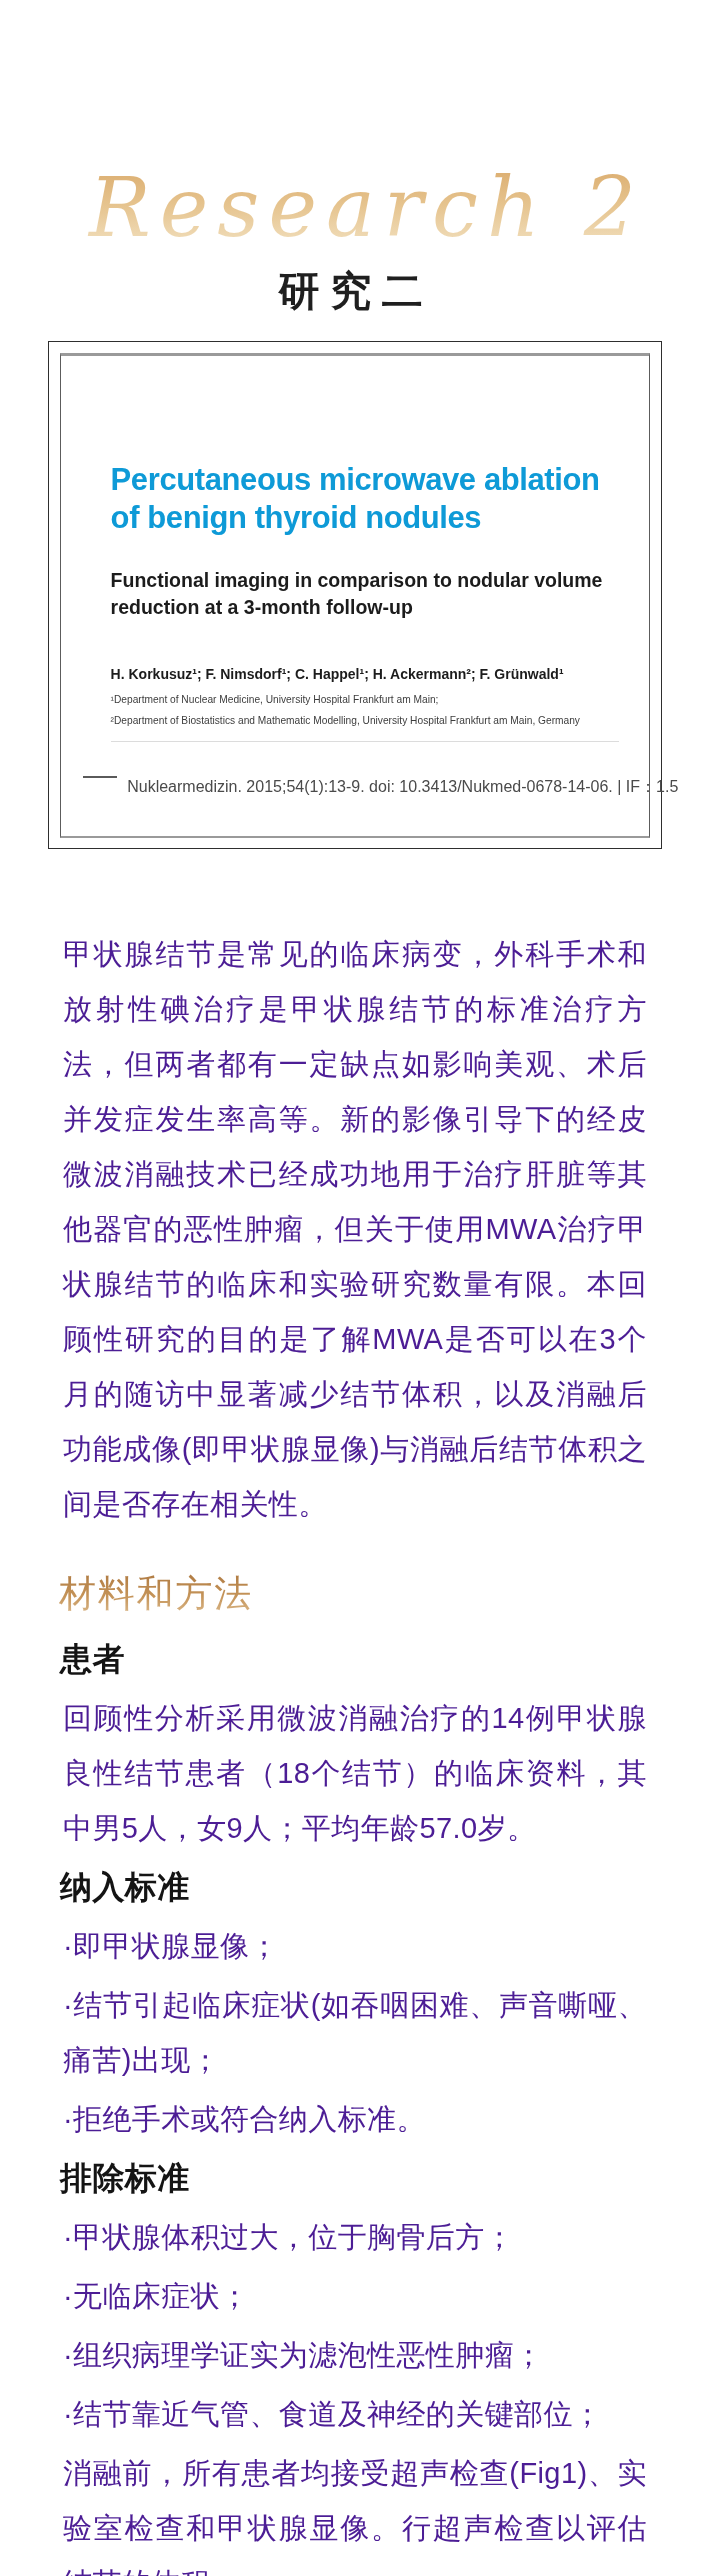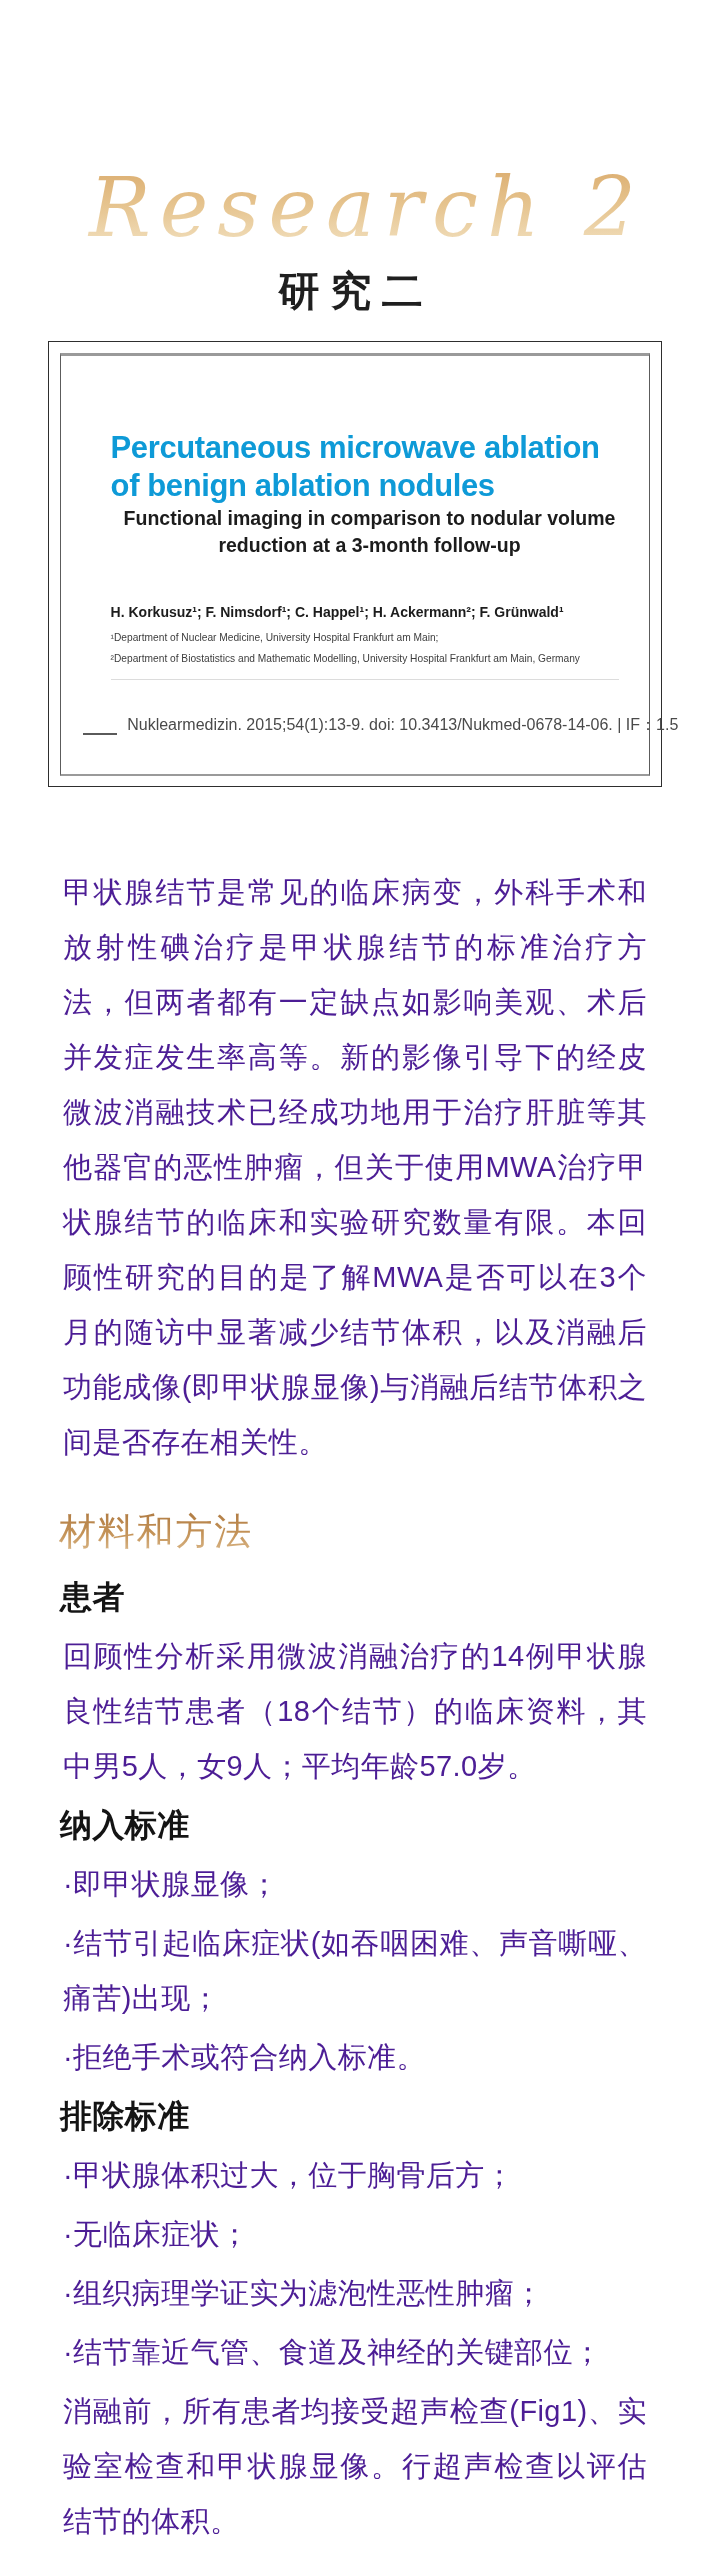--- a/index.html
+++ b/index.html
@@ -36,50 +36,50 @@
     border:0.9px solid #2e2e2e;
     background:#ffffff;
     padding:10.6px;
     box-sizing:border-box;
   }
   .paper-inner{
     border:0.9px solid #5c5c5c;
     border-top:3.5px solid #9a9a9a;
     border-bottom:2.7px solid #9a9a9a;
     background:#ffffff;
-    padding:73px 21px 39px 50px;
+    padding:105px 21px 39px 50px;
     box-sizing:border-box;
   }
   .paper-title{
     font-weight:700;font-size:31px;line-height:38px;
     letter-spacing:-0.4px;color:#0e9ad7;white-space:nowrap;
   }
   .paper-subtitle{
-    margin-top:0;
+    margin-top:30px;
     font-weight:700;font-size:19.5px;line-height:27px;
-    color:#1c1c1c;white-space:nowrap;text-align:center;
+    color:#1c1c1c;white-space:nowrap;
   }
   .paper-authors{
     margin-top:44px;
     font-weight:700;font-size:14px;line-height:18.6px;
     color:#1c1c1c;white-space:nowrap;
   }
   .paper-affil{
     margin-top:6.2px;
     font-size:10.2px;line-height:15px;color:#3d3d3d;white-space:nowrap;
   }
   .paper-affil.first{margin-top:9px;}
   .paper-divider{
     margin-top:12.4px;margin-right:9px;
     border:0;border-top:0.9px solid #dcdcdc;height:0;
   }
   .paper-citation{
     margin-top:34px;margin-left:-28px;
     font-size:16px;line-height:21px;color:#4a4a4a;
-    white-space:nowrap;display:flex;align-items:flex-end;
+    white-space:nowrap;display:flex;align-items:flex-start;
   }
   .citation-dash{
     display:inline-block;width:34px;height:1.8px;
     background:#5a5a5a;margin-right:10.6px;flex:0 0 auto;
   }
 
   
   .content{padding:0 59px;}
   .body-text{
     font-size:29px;line-height:55px;letter-spacing:0.4px;
@@ -109,21 +109,21 @@
 
   <div class="hero">
     <div class="script-title">Research 2</div>
     <div class="cn-title">研究二</div>
   </div>
 
   <div class="paper-card">
     <div class="paper-inner">
       <div class="paper-title">
         <div>Percutaneous microwave ablation</div>
-        <div>of benign ablation nodules</div>
+        <div>of benign thyroid nodules</div>
       </div>
       <div class="paper-subtitle">
         <div>Functional imaging in comparison to nodular volume</div>
         <div>reduction at a 3-month follow-up</div>
       </div>
       <div class="paper-authors">H. Korkusuz¹; F. Nimsdorf¹; C. Happel¹; H. Ackermann²; F. Grünwald¹</div>
       <div class="paper-affil first">¹Department of Nuclear Medicine, University Hospital Frankfurt am Main;</div>
       <div class="paper-affil">²Department of Biostatistics and Mathematic Modelling, University Hospital Frankfurt am Main, Germany</div>
       <hr class="paper-divider">
       <div class="paper-citation">

